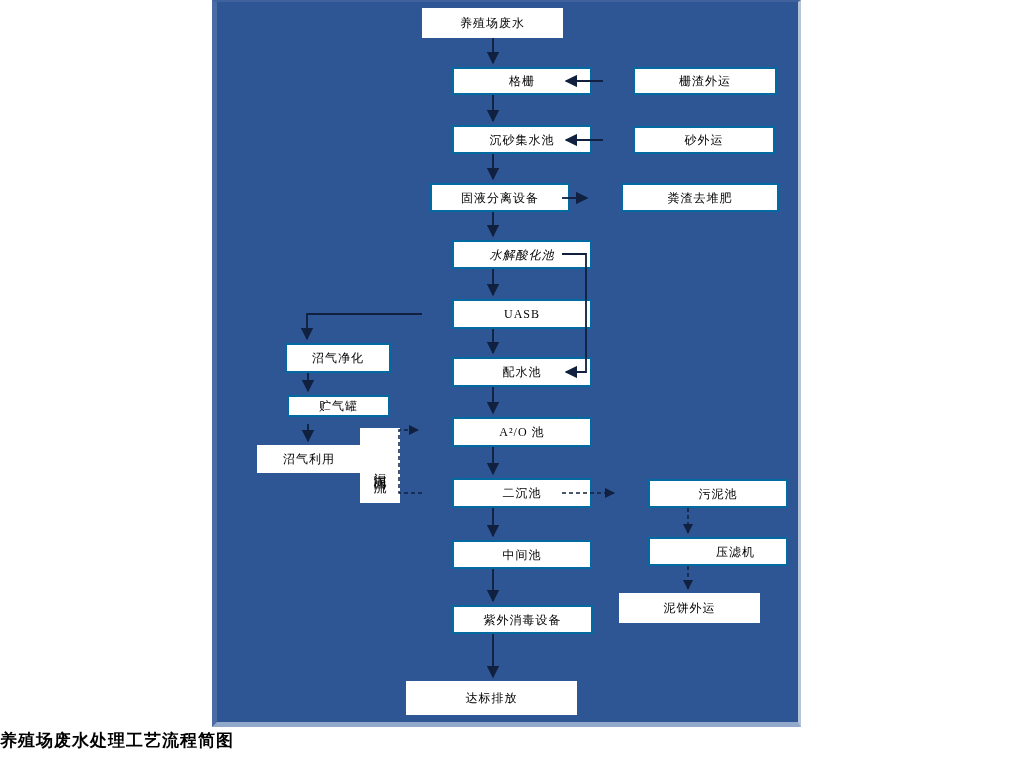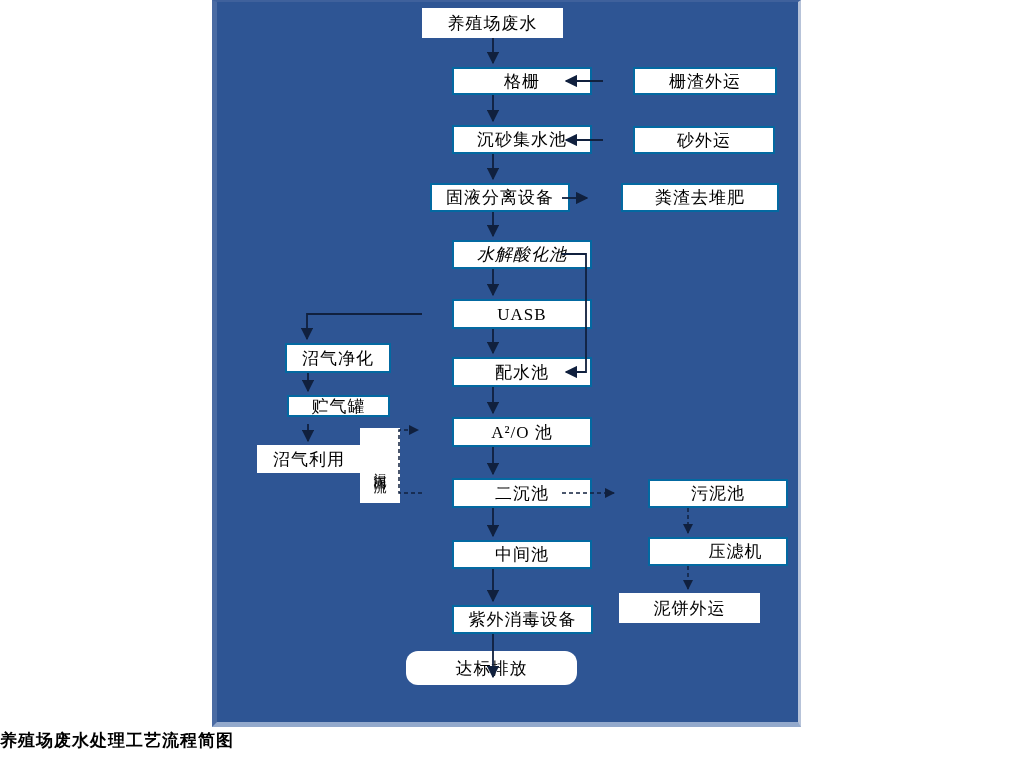--- a/index.html
+++ b/index.html
@@ -7,21 +7,21 @@
   #canvas{position:relative;width:1012px;height:759px;background:#ffffff;overflow:hidden;}
   #panel{position:absolute;left:212px;top:0;width:589px;height:727px;box-sizing:border-box;
          background:#2E5594;
          border-left:5px solid #4A6BA3;
          border-right:3px solid #B7C3D9;
          border-bottom:5px solid #93A9CC;
          border-top:2px solid #3F619C;}
   #nodes{position:absolute;left:0;top:0;width:1012px;height:759px;}
   .node{position:absolute;background:#ffffff;color:#000000;
         display:flex;align-items:center;justify-content:center;
-        font-size:17px;letter-spacing:1px;box-sizing:border-box;line-height:1;}
+        font-size:12px;letter-spacing:1px;box-sizing:border-box;line-height:1;}
   .node.bordered{border:2px solid #0369a1;margin-left:30px;}
   .node.vertical{writing-mode:vertical-rl;text-orientation:upright;
         font-size:13px;letter-spacing:2px;padding-top:2px;}
   #edges{position:absolute;left:0;top:0;pointer-events:none;}
   #title{position:absolute;left:0;top:729px;width:1012px;text-align:left;
         font-size:17px;font-weight:bold;color:#000000;letter-spacing:1px;}
 </style>
 </head>
 <body>
 
@@ -35,21 +35,21 @@
       <div class="node bordered" style="left: 603px; top: 126px; width: 142px; height: 28px;">砂外运</div>
       <div class="node bordered" style="left: 400px; top: 183px; width: 140px; height: 29px;">固液分离设备</div>
       <div class="node bordered" style="left: 591px; top: 183px; width: 158px; height: 29px;">粪渣去堆肥</div>
       <div class="node bordered" style="left: 422px; top: 240px; width: 140px; height: 29px; font-style: italic;">水解酸化池</div>
       <div class="node bordered" style="left: 422px; top: 299px; width: 140px; height: 30px;">UASB</div>
       <div class="node bordered" style="left: 422px; top: 357px; width: 140px; height: 30px;">配水池</div>
       <div class="node bordered" style="left: 422px; top: 417px; width: 140px; height: 30px;">A²/O 池</div>
       <div class="node bordered" style="left: 422px; top: 478px; width: 140px; height: 30px;">二沉池</div>
       <div class="node bordered" style="left: 422px; top: 540px; width: 140px; height: 29px;">中间池</div>
       <div class="node bordered" style="left: 422px; top: 605px; width: 141px; height: 29px;">紫外消毒设备</div>
-      <div class="node" style="left: 406px; top: 651px; width: 171px; height: 34px; border-radius: 12px;">达标排放</div>
+      <div class="node" style="left: 406px; top: 681px; width: 171px; height: 34px;">达标排放</div>
       <div class="node bordered" style="left: 255px; top: 343px; width: 106px; height: 30px;">沼气净化</div>
       <div class="node bordered" style="left: 257px; top: 395px; width: 103px; height: 22px;">贮气罐</div>
       <div class="node" style="left: 257px; top: 445px; width: 104px; height: 28px;">沼气利用</div>
       <div class="node vertical" style="left: 360px; top: 428px; width: 40px; height: 75px;">污泥回流</div>
       <div class="node bordered" style="left: 618px; top: 479px; width: 140px; height: 29px;">污泥池</div>
       <div class="node bordered" style="left: 618px; top: 537px; width: 140px; height: 29px; padding-left: 35px;">压滤机</div>
       <div class="node" style="left: 619px; top: 593px; width: 141px; height: 30px; text-align: right;">泥饼外运</div>
     </div>
   <svg id="edges" width="1012" height="759">
     <defs>

